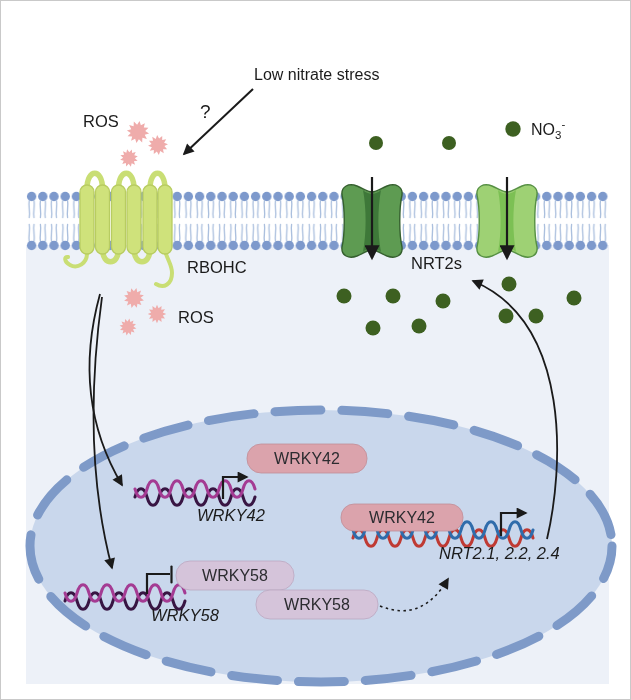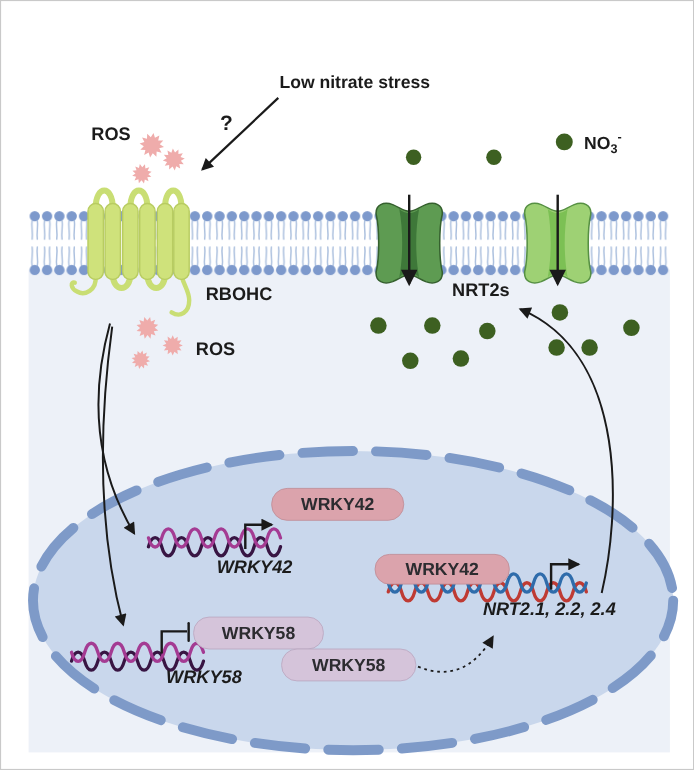--- a/index.html
+++ b/index.html
@@ -1,20 +1,19 @@
 <!DOCTYPE html>
 <html><head>
 <meta charset="utf-8">
 <style>
   html,body{margin:0;padding:0;background:#fff;}
   .figure{
     position:relative;width:629px;height:698px;background:#ffffff;
     border:1px solid #c9c9c9;overflow:hidden;
     font-family:"Liberation Sans", sans-serif;
-    font-weight:bold;
   }
   svg text{font-family:"Liberation Sans", sans-serif;fill:#1b1b1b;}
   .lbl{font-size:16px;}
   .lbl-lg{font-size:16.5px;}
   .gene{font-size:16.5px;font-style:italic;}
   .boxlbl{font-size:16px;fill:#2c2c30;}
   .q{font-size:19px;}
 </style>
 </head>
 <body>

